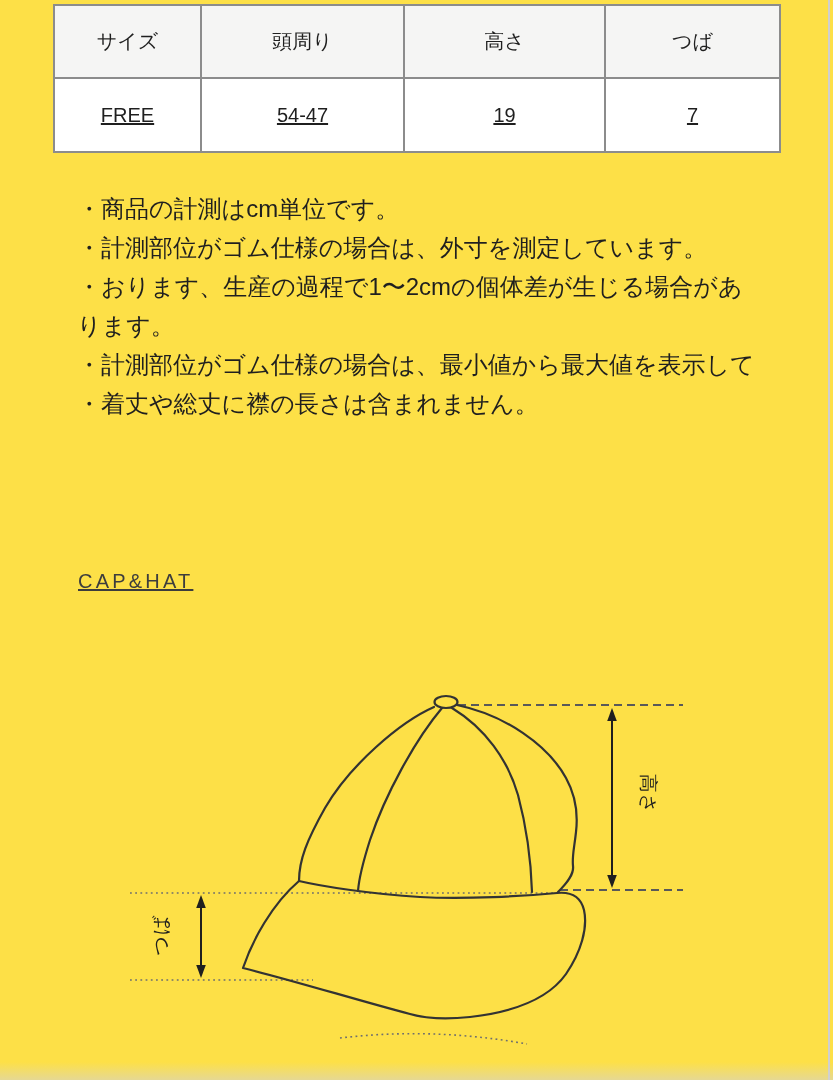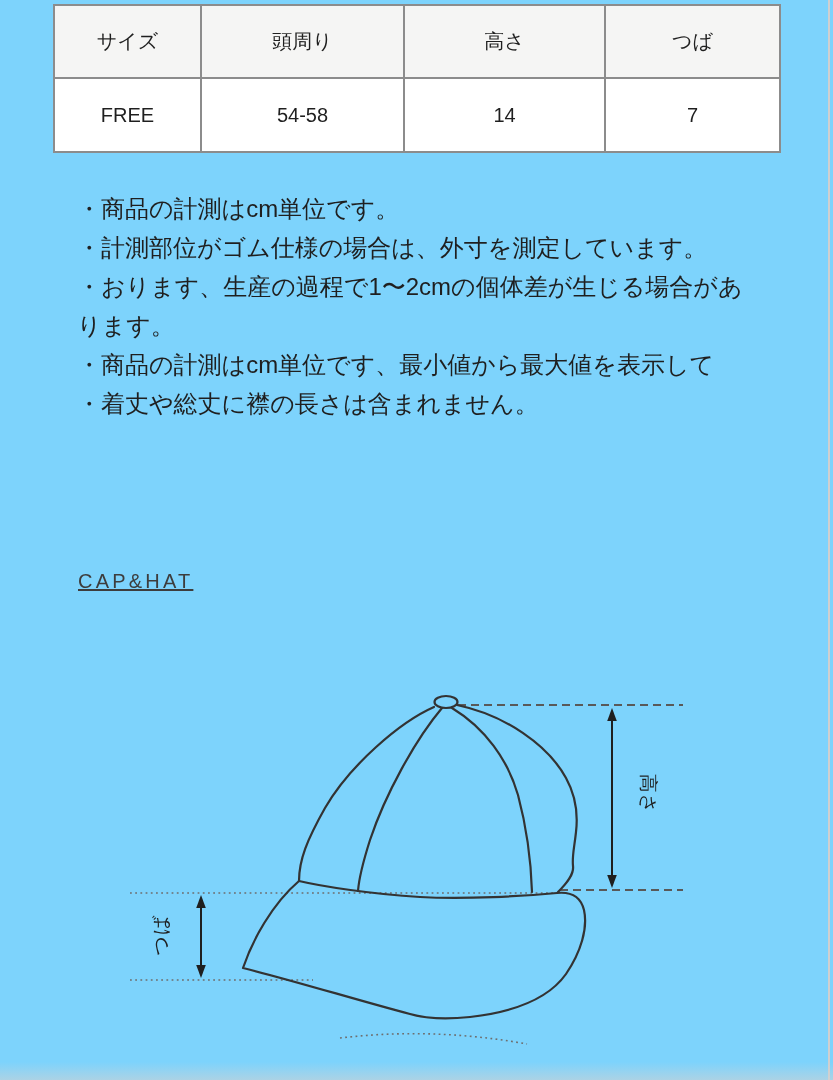--- a/index.html
+++ b/index.html
@@ -1,31 +1,31 @@
 <!DOCTYPE html>
 <html><head>
 <meta charset="utf-8">
 <style>
   html,body { margin:0; padding:0; background:#ffffff; }
   .page {
-    position:relative; width:833px; height:1080px; background:#7dd3fc; overflow:hidden;
+    position:relative; width:833px; height:1080px; background:#fde047; overflow:hidden;
     font-family:"Liberation Sans","DejaVu Sans",sans-serif; color:#1f1f1f;
   }
 
   
   .size-table {
     position:absolute; top:4px; left:53px; width:726px;
     border-collapse:collapse; table-layout:fixed;
   }
   .size-table th, .size-table td {
     border:2px solid #8c8c8c; text-align:center; vertical-align:middle;
     font-size:20px; font-weight:400; color:#1f1f1f; padding:0;
   }
   .size-table th { background:#f5f5f4; height:71px; }
-  .size-table td { background:#ffffff; height:72px; }
+  .size-table td { background:#ffffff; height:72px;text-decoration:underline; }
   .col-0 { width:147px; } .col-1 { width:203px; } .col-2 { width:201px; } .col-3 { width:175px; }
 
   
   .notes {
     position:absolute; left:53px; top:189px;
     font-size:24px; line-height:39px; white-space:nowrap; color:#1f1f1f;margin-left:24px;
   }
 
   
   .section-title {
@@ -72,33 +72,33 @@
       <tr>
         <th>サイズ</th>
         <th>頭周り</th>
         <th>高さ</th>
         <th>つば</th>
       </tr>
     </thead>
     <tbody>
       <tr>
         <td>FREE</td>
-        <td>54-58</td>
-        <td>14</td>
+        <td>54-47</td>
+        <td>19</td>
         <td>7</td>
       </tr>
     </tbody>
   </table>
 
   <div class="notes">
     <div>・商品の計測はcm単位です。</div>
     <div>・計測部位がゴム仕様の場合は、外寸を測定しています。</div>
     <div>・おります、生産の過程で1〜2cmの個体差が生じる場合があ</div>
     <div>ります。</div>
-    <div>・商品の計測はcm単位です、最小値から最大値を表示して</div>
+    <div>・計測部位がゴム仕様の場合は、最小値から最大値を表示して</div>
     <div>・着丈や総丈に襟の長さは含まれません。</div>
   </div>
 
   <div class="section-title">CAP&amp;HAT</div>
 
   <svg class="cap-diagram" width="833" height="420" viewBox="0 0 833 420" xmlns="http://www.w3.org/2000/svg">
 
     <g>
       <line class="dash" x1="458" y1="45" x2="683" y2="45"></line>
       <line class="dash" x1="560" y1="230" x2="683" y2="230"></line>

